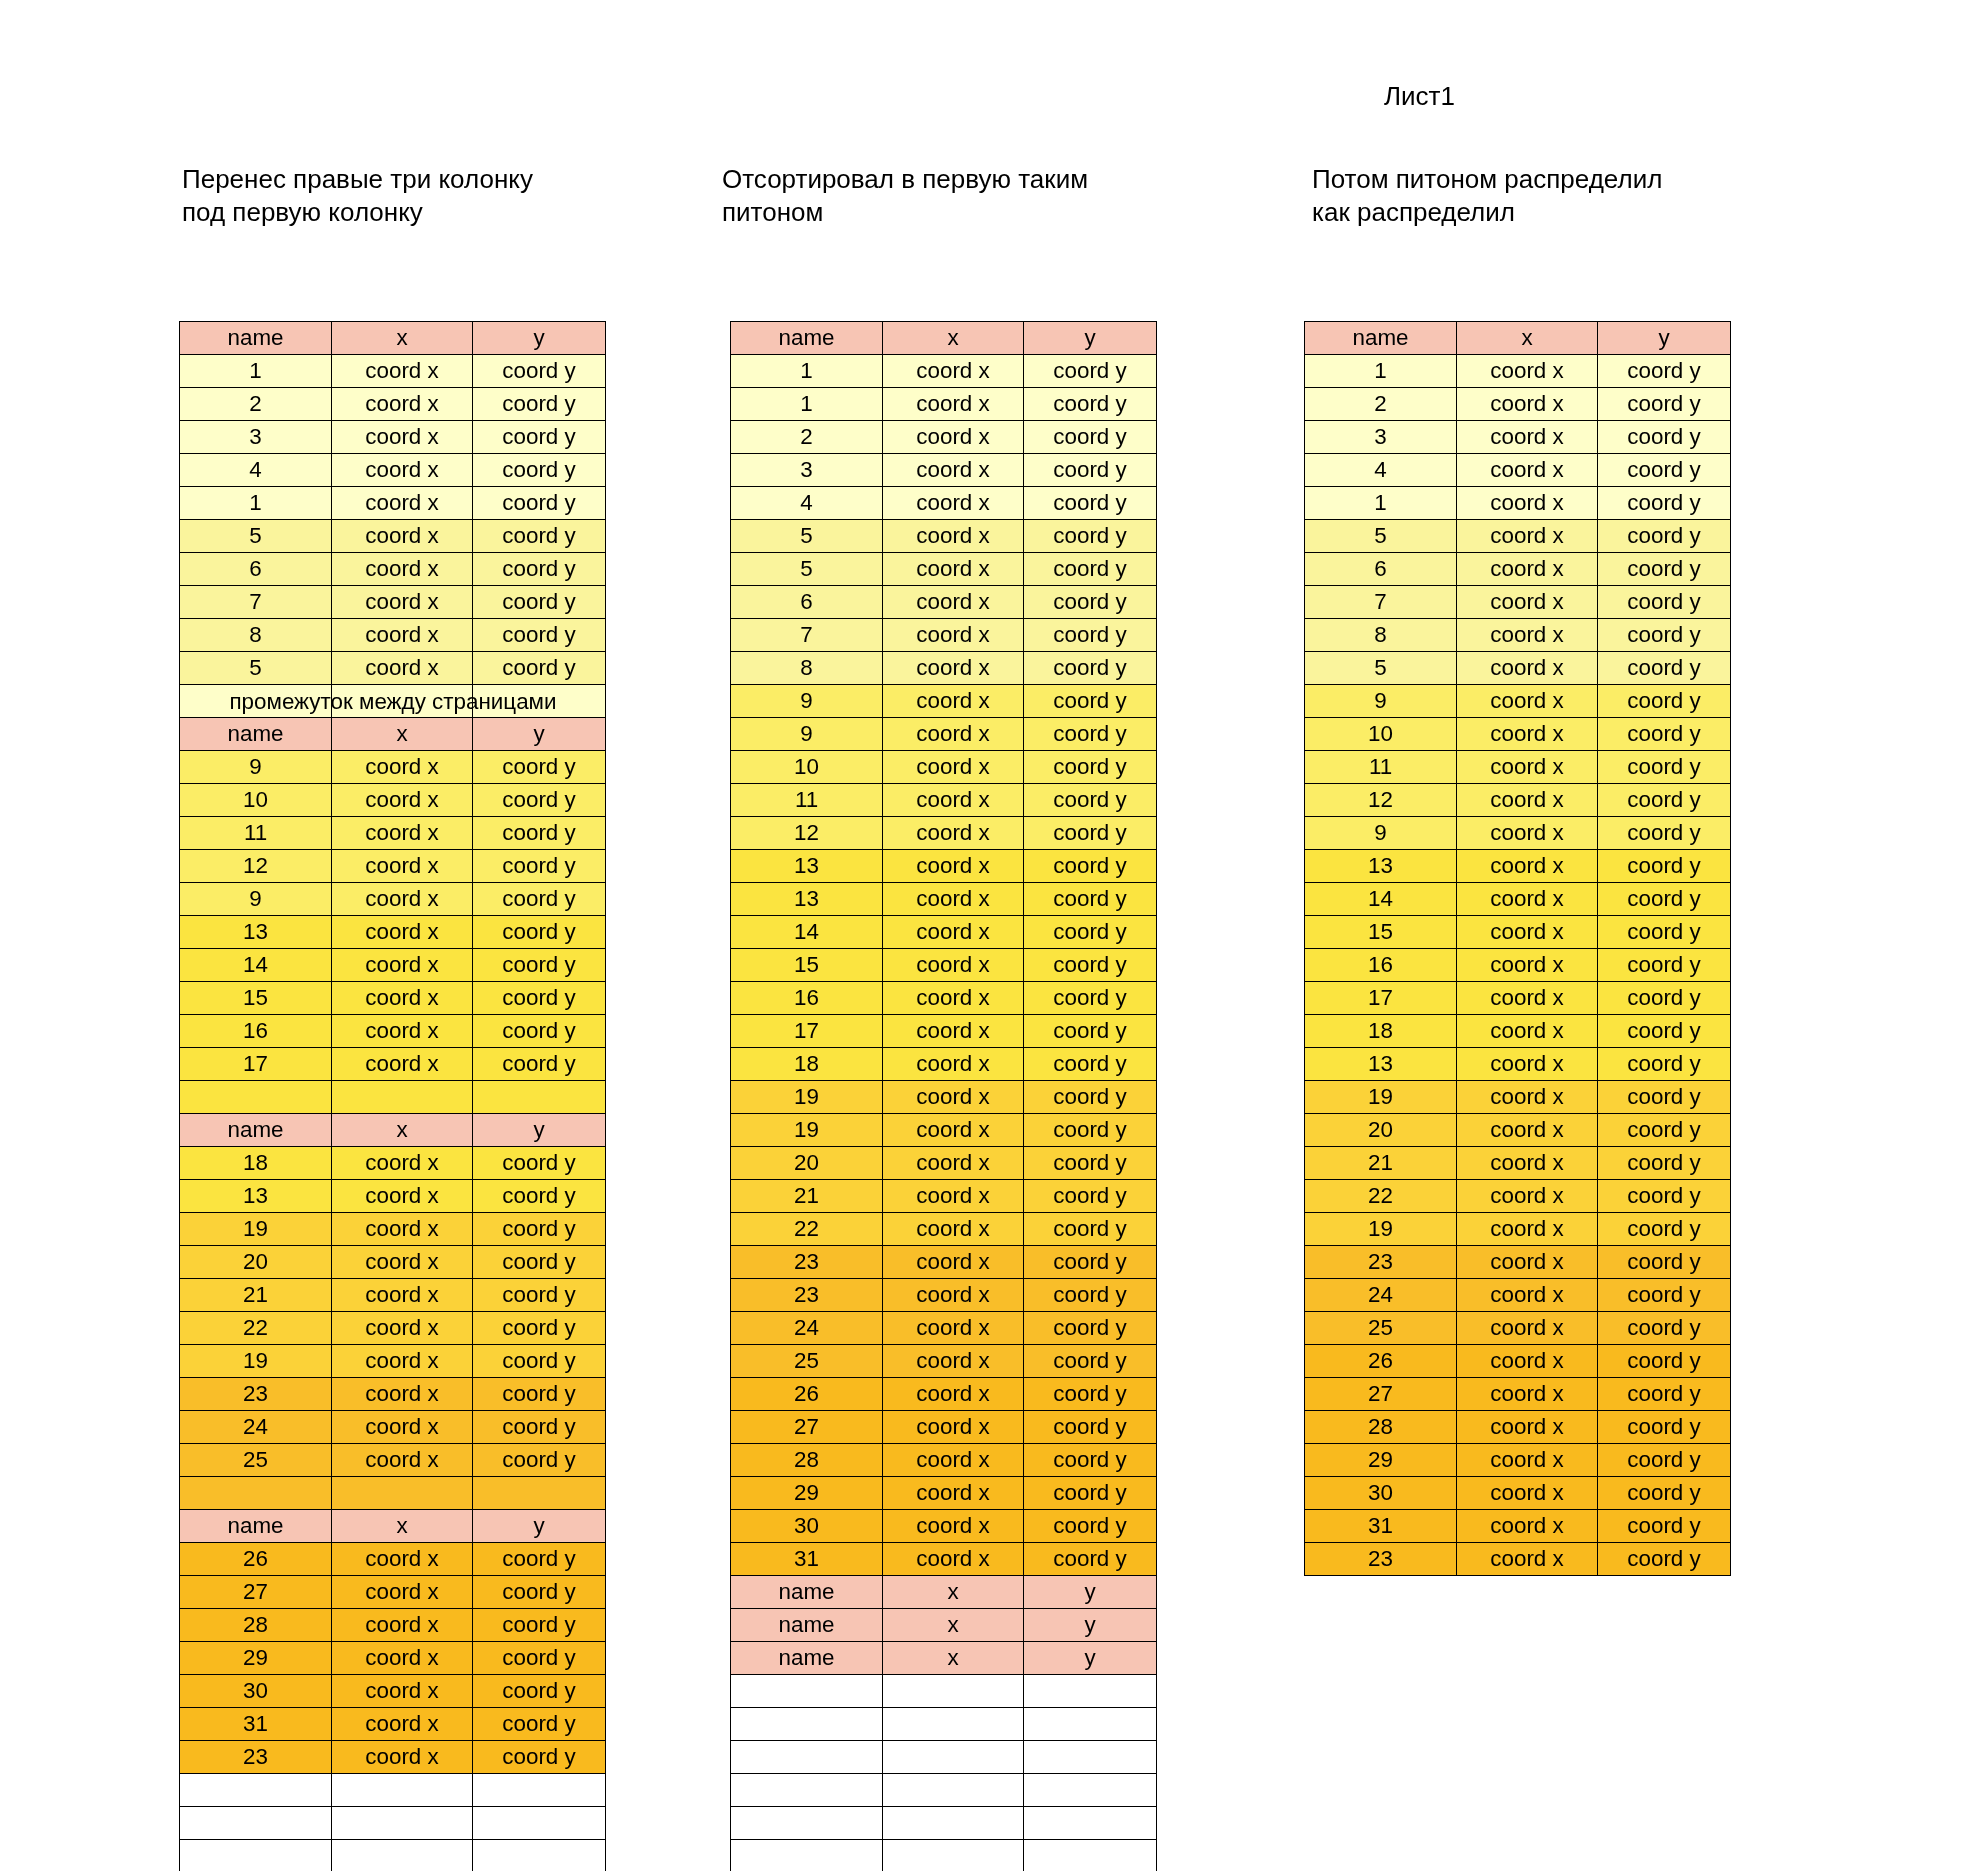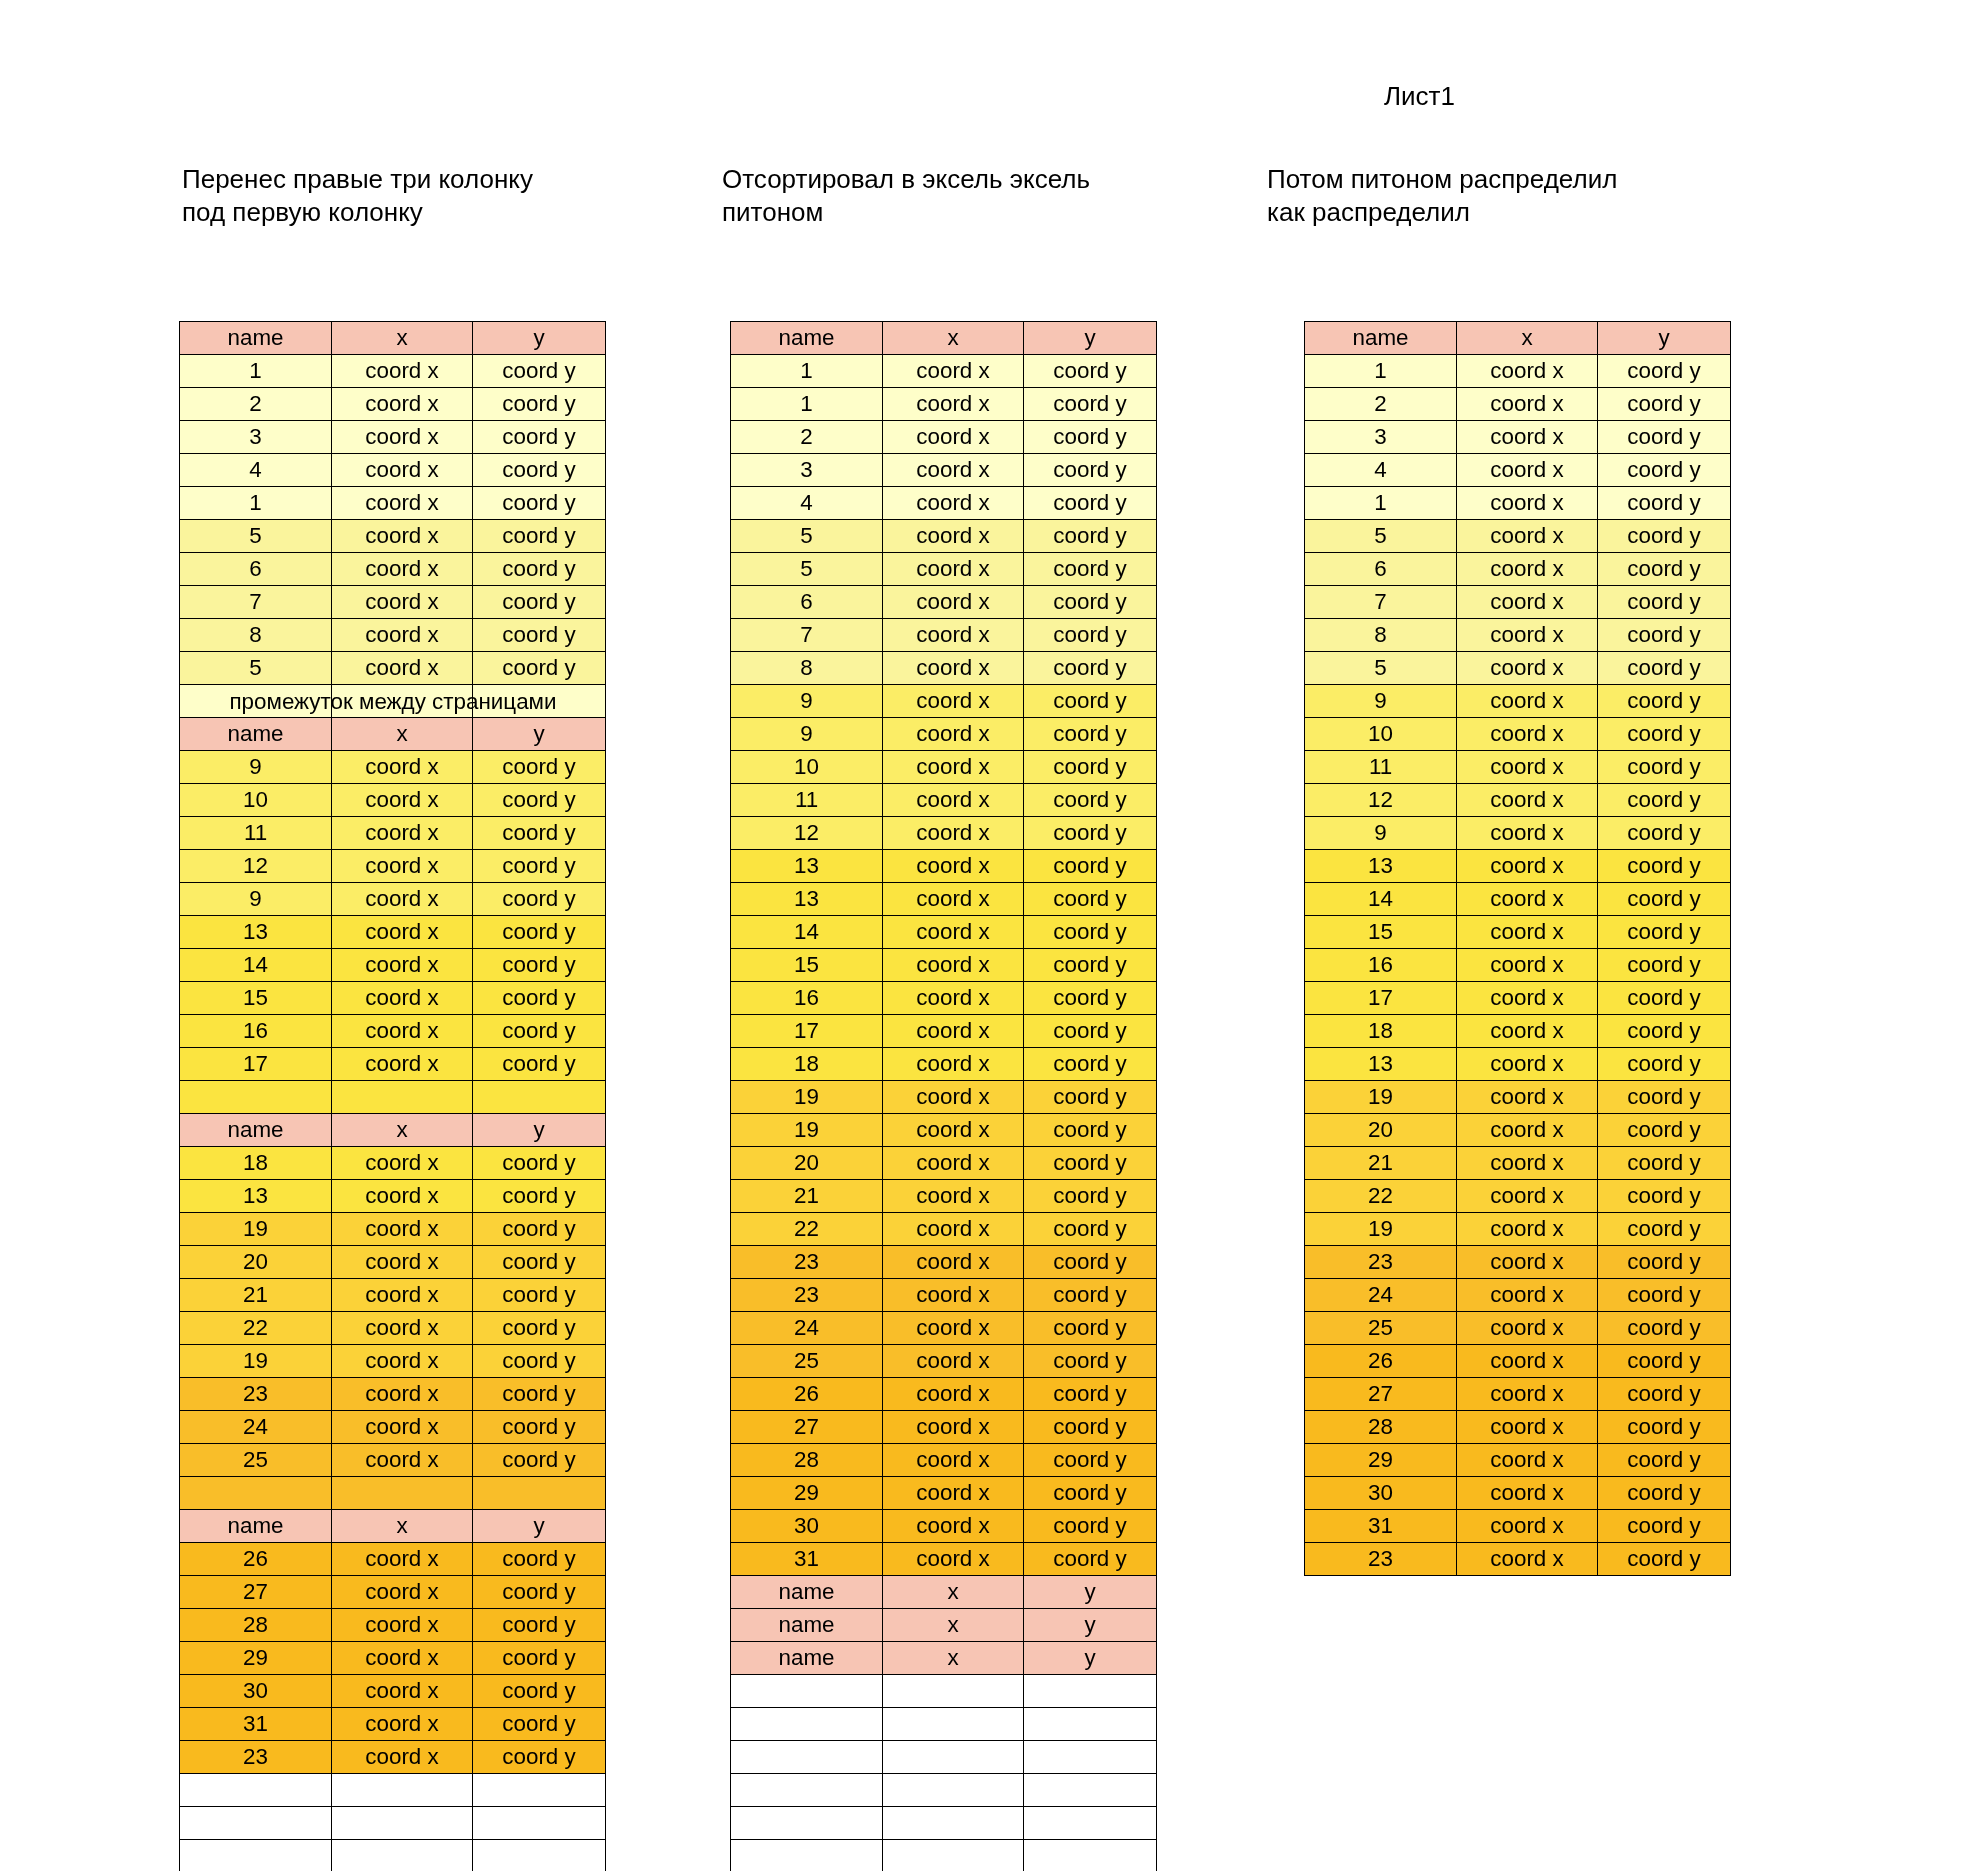--- a/index.html
+++ b/index.html
@@ -62,25 +62,25 @@
 <body>
 
 <div class="sheet-title">Лист1</div>
 
 <div class="annotation" style="left:182px">
   <div>Перенес правые три колонку</div>
   <div>под первую колонку</div>
 </div>
 
 <div class="annotation" style="left:722px">
-  <div>Отсортировал в эксель эксель</div>
+  <div>Отсортировал в первую таким</div>
   <div>питоном</div>
 </div>
 
-<div class="annotation" style="left:1267px">
+<div class="annotation" style="left:1312px">
   <div>Потом питоном распределил</div>
   <div>как распределил</div>
 </div>
 
 <div class="sheet-table" style="left:179px">
     <div class="trow">
       <div class="tcell c0" style="background: rgb(247, 197, 180);">name</div>
       <div class="tcell c1" style="background: rgb(247, 197, 180);">x</div>
       <div class="tcell c2" style="background: rgb(247, 197, 180);">y</div>
     </div>

